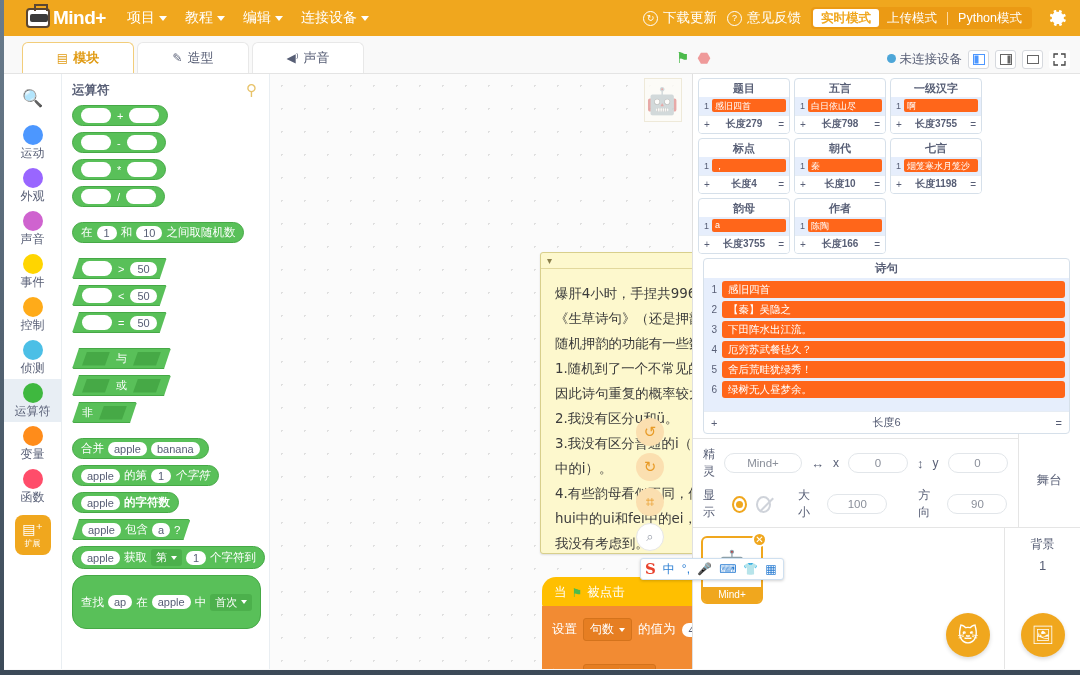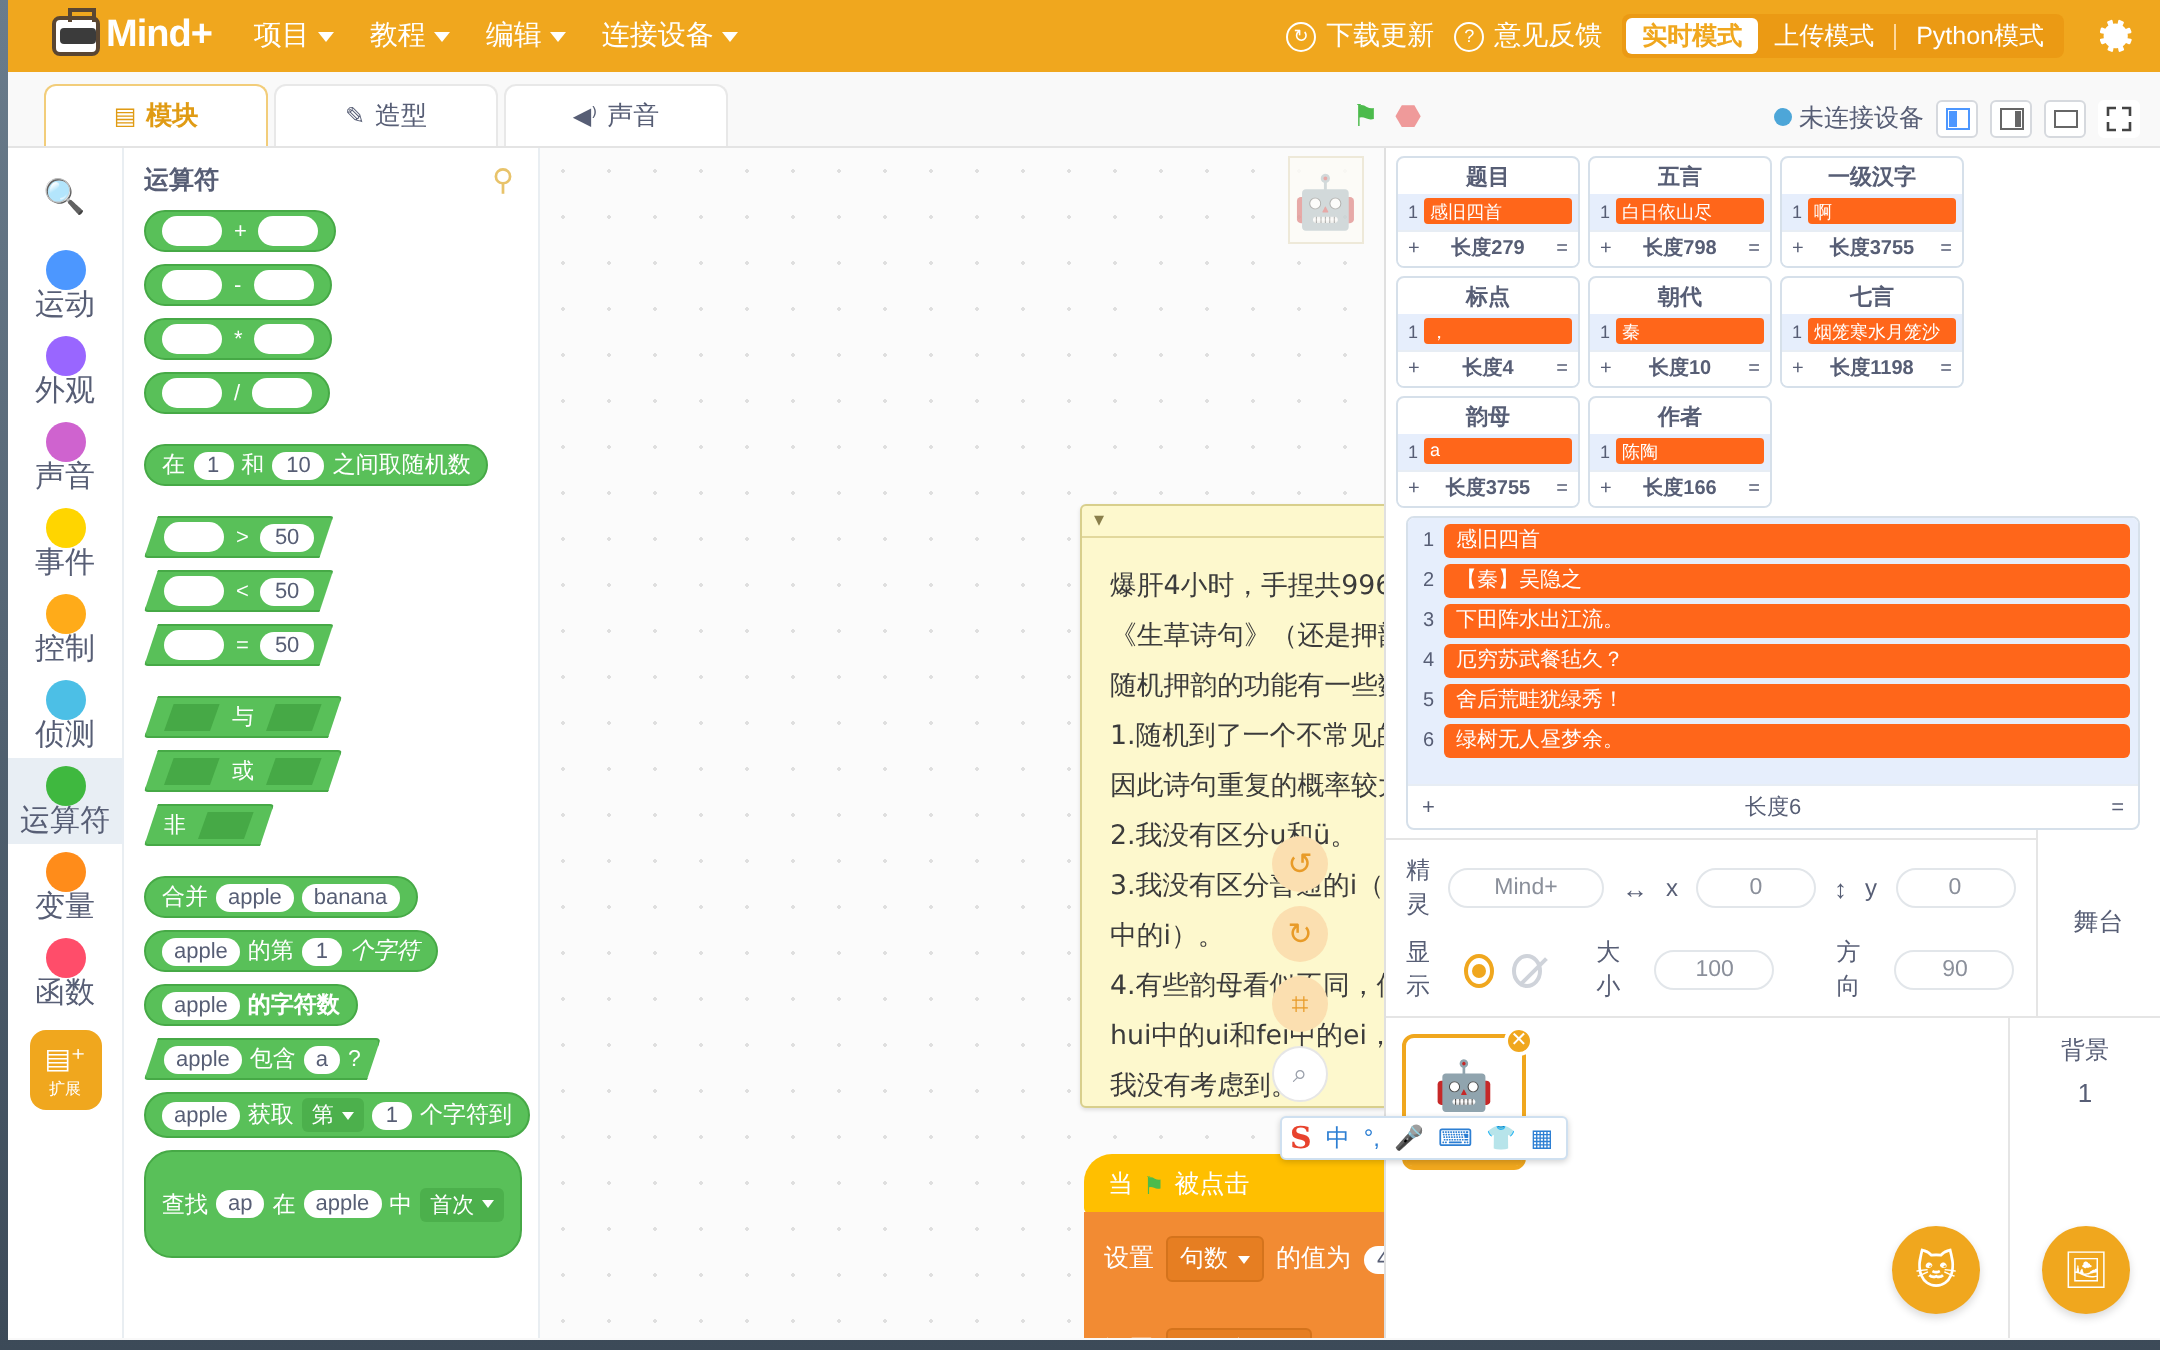--- a/index.html
+++ b/index.html
@@ -97,21 +97,21 @@
     display:flex; flex-direction:column; align-items:center; padding-top:8px;
     position:relative;
   }
   .search-ic { margin: 6px 0 12px; color:#e8b93a; font-size:17px; }
   .cat {
     width:58px; padding: 4px 0 5px; display:flex; flex-direction:column; align-items:center;
     cursor:pointer; gap:2px;
   }
   .cat.active { background:#e8eef4; }
   .cat-dot { width:20px; height:20px; border-radius:50%; }
-  .cat-label { font-size:15px; color:#575e75; line-height:12px; }
+  .cat-label { font-size:12px; color:#575e75; line-height:12px; }
   .ext-btn {
     margin-top:7px; width:36px; height:40px; background:#f0a71e; border-radius:8px;
     display:flex; flex-direction:column; align-items:center; justify-content:center;
     color:#fff; cursor:pointer; gap:1px;
   }
   .ext-label { font-size:8px; }
 
   
   .palette {
     width: 208px; background:#fff; border-right:1px solid #e9eef2; position:relative;
@@ -753,20 +753,21 @@
             <div class="lm-foot">
               <span>+</span>
               <span class="len">长度166</span>
               <span>=</span>
             </div>
           </div>
 
         </div>
 
         <div class="big-mon">
+          <div class="bm-title">诗句</div>
           <div class="bm-rows">
             <div class="bm-row">
               <span class="bm-idx">1</span>
               <span class="bm-cell">感旧四首</span>
             </div>
             <div class="bm-row">
               <span class="bm-idx">2</span>
               <span class="bm-cell">【秦】吴隐之</span>
             </div>
             <div class="bm-row">

